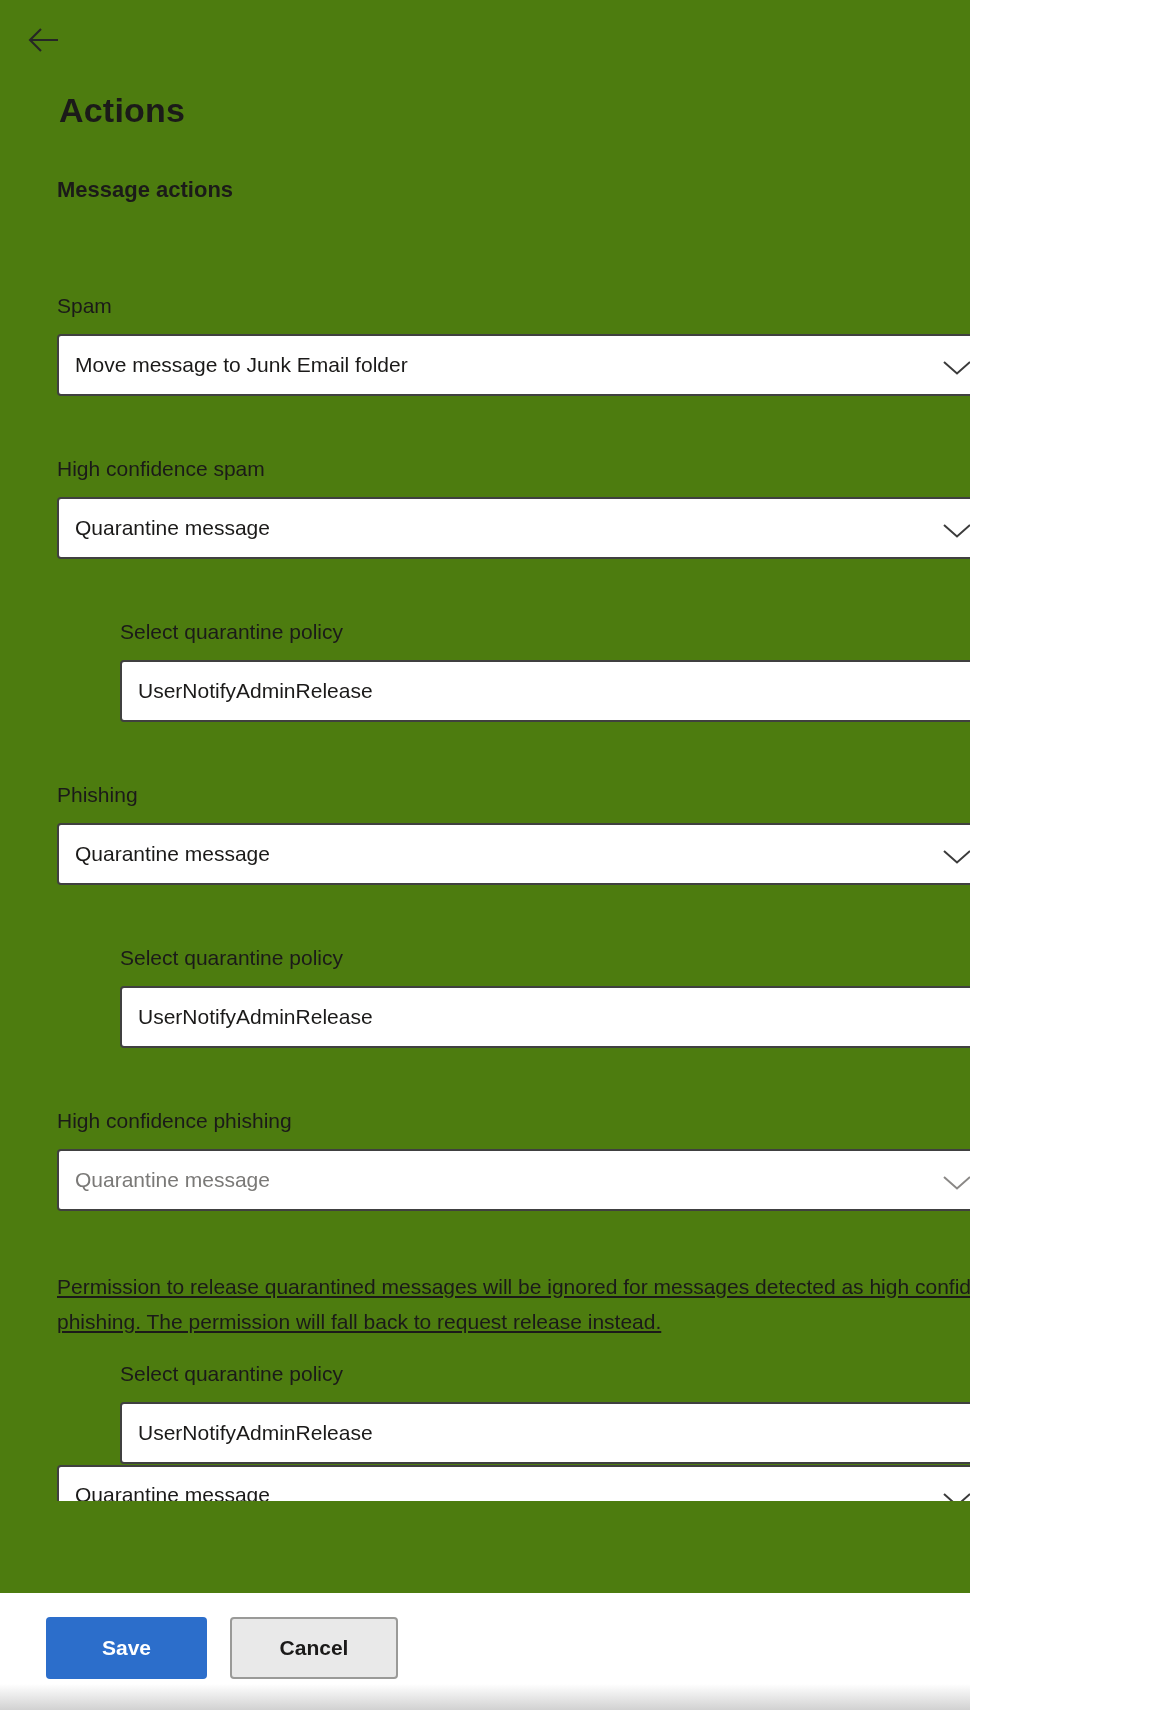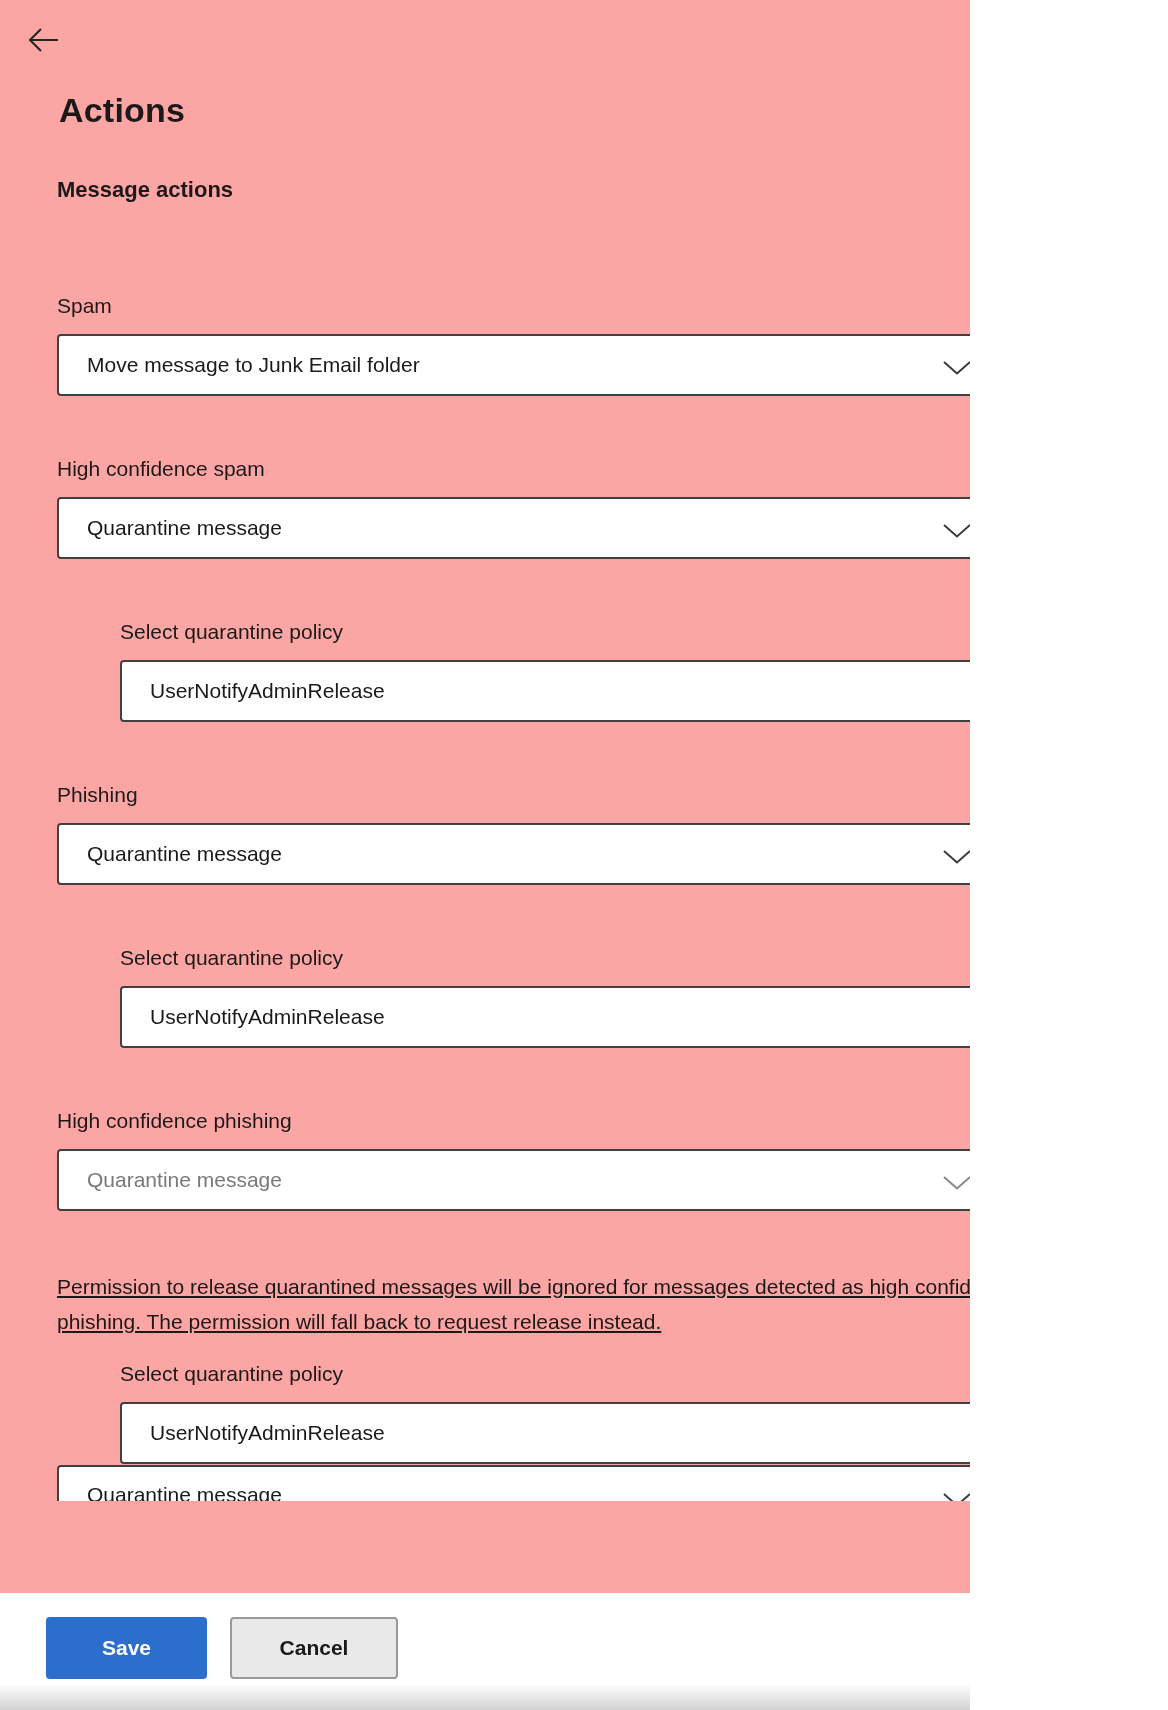--- a/index.html
+++ b/index.html
@@ -1,19 +1,19 @@
 <!DOCTYPE html>
 <html><head>
 <meta charset="utf-8">
 <style>
   html,body { margin:0; padding:0; background:#ffffff; }
   body { font-family:"Liberation Sans", sans-serif; color:#1b1a19; }
   .screen {
     position:relative; width:970px; height:1710px;
-    background:#fca5a5; overflow:hidden;
+    background:#4d7c0f; overflow:hidden;
   }
 
   
   .back-btn { position:absolute; left:24px; top:22px; width:38px; height:38px;
     background:none; border:none; padding:0; cursor:pointer; }
   .close-btn { position:absolute; left:1114px; top:22px; width:38px; height:38px;
     background:none; border:none; padding:0; cursor:pointer; }
 
   
   .content { position:absolute; left:57px; top:0; width:1060px; z-index:1; }
@@ -22,21 +22,21 @@
 
   .field { }
   .field .field-label { display:block; margin-top:59px; font-size:21px; font-weight:400; line-height:28px; }
   .field.first .field-label { margin-top:88px; }
   .field.after-note .field-label { margin-top:18px; }
   .field.partial .field-label { margin-top:67px; }
   .field.indent { margin-left:63px; }
 
   .combo { position:relative; box-sizing:border-box; margin-top:14px; width:933px; height:62px;
     border:2px solid #404040; border-radius:4px; background:#fff;
-    display:flex; align-items:center; padding:0 56px 0 28px;
+    display:flex; align-items:center; padding:0 56px 0 16px;
     font-size:21px; color:#1b1a19; cursor:pointer; }
   .combo .chevron { position:absolute; right:16px; top:50%; margin-top:-8px; color:#3b3b3b; }
   .field.disabled .combo { color:#7a7977; cursor:default; }
   .field.disabled .combo .chevron { color:#8a8886; }
 
   .field.partial .combo { margin-top:1px; height:36px; border-bottom:none;
     border-radius:4px 4px 0 0; overflow:hidden; align-items:flex-start; }
   .field.partial .combo .combo-value { padding-top:16px; }
   .field.partial .combo .chevron { top:22px; margin-top:0; }
 

